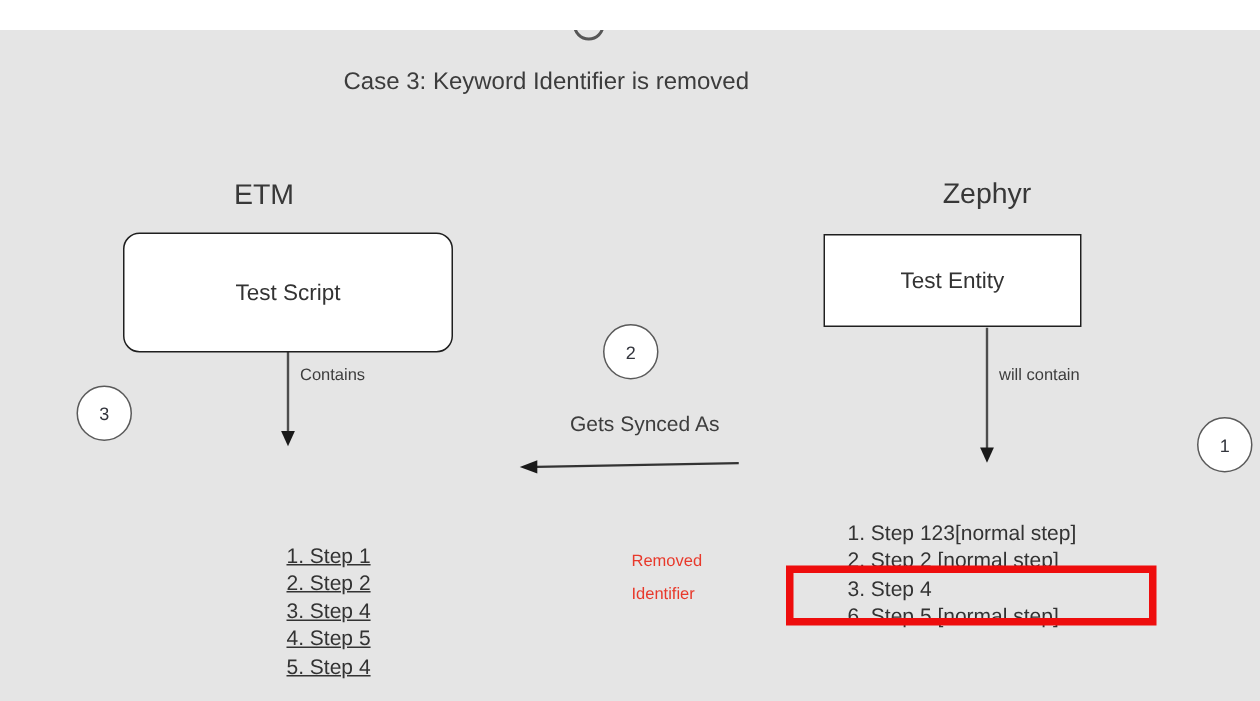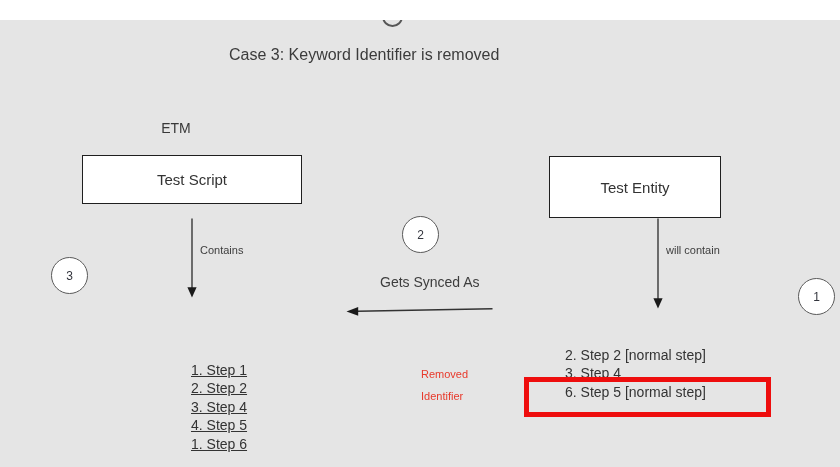--- a/index.html
+++ b/index.html
@@ -26,38 +26,38 @@
   }
 
   .title {
     left: 229px; top: 26px;
     font-size: 16px;
     color: #3c3c3c;
     white-space: nowrap;
   }
 
   .section-label {
-    font-size: 14px;
+    font-size: 19px;
     color: #383838;
     white-space: nowrap;
     text-align: center;
   }
   .etm-label    { left: 82px;  top: 100px; width: 188px; }
   .zephyr-label { left: 549px; top: 99px;  width: 218px; }
 
   .entity-box {
     border: 1.3px solid #1f1f1f;
     background: #ffffff;
     display: flex;
     align-items: center;
     justify-content: center;
     font-size: 15px;
     color: #333333;
   }
-  .etm-box    { left: 82px;  top: 135px; width: 220px; height: 49px; }
+  .etm-box    { left: 82px;  top: 135px; width: 220px; height: 80px; border-radius: 11px; }
   .zephyr-box { left: 549px; top: 136px; width: 172px; height: 62px; }
 
   .arrow-label {
     font-size: 11px;
     color: #3d3d3d;
     white-space: nowrap;
   }
   .contains-label     { left: 200px; top: 224px; }
   .will-contain-label { left: 666px; top: 224px; }
   .sync-label         { left: 380px; top: 254px; font-size: 14px; }
@@ -138,36 +138,38 @@
   </div>
   <div class="abs arrow-label contains-label">Contains</div>
   <div class="abs badge badge-3">
     <span>3</span>
   </div>
   <div class="abs steps etm-steps">
       <div class="step-line">1. Step 1</div>
       <div class="step-line">2. Step 2</div>
       <div class="step-line">3. Step 4</div>
       <div class="step-line">4. Step 5</div>
-      <div class="step-line">1. Step 6</div>
+      <div class="step-line">5. Step 4</div>
     </div>
 
   <div class="abs badge badge-2">
     <span>2</span>
   </div>
   <div class="abs arrow-label sync-label">Gets Synced As</div>
 
+  <div class="abs section-label zephyr-label">Zephyr</div>
   <div class="abs entity-box zephyr-box">
     <span>Test Entity</span>
   </div>
   <div class="abs arrow-label will-contain-label">will contain</div>
   <div class="abs badge badge-1">
     <span>1</span>
   </div>
   <div class="abs steps zephyr-steps">
+      <div class="step-line">1. Step 123[normal step]</div>
       <div class="step-line">2. Step 2 [normal step]</div>
       <div class="step-line">3. Step 4</div>
       <div class="step-line">6. Step 5 [normal step]</div>
     </div>
 
   <div class="abs highlight-box"></div>
   <div class="abs removed-label">
     <div>Removed</div>
     <div>Identifier</div>
   </div>

